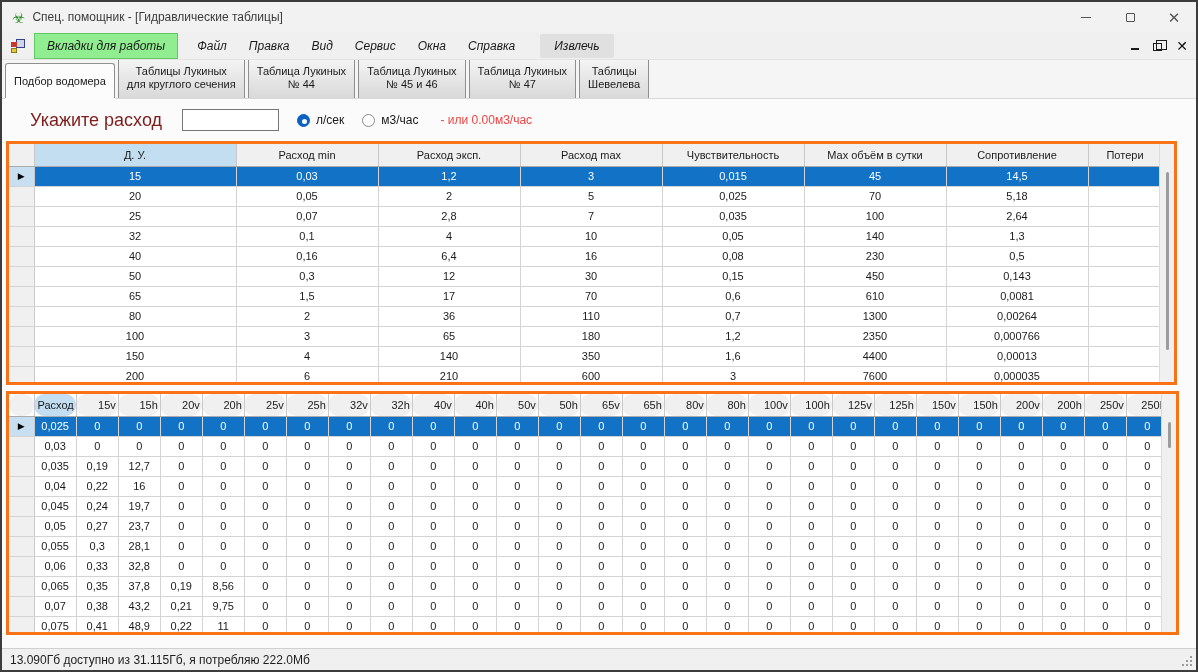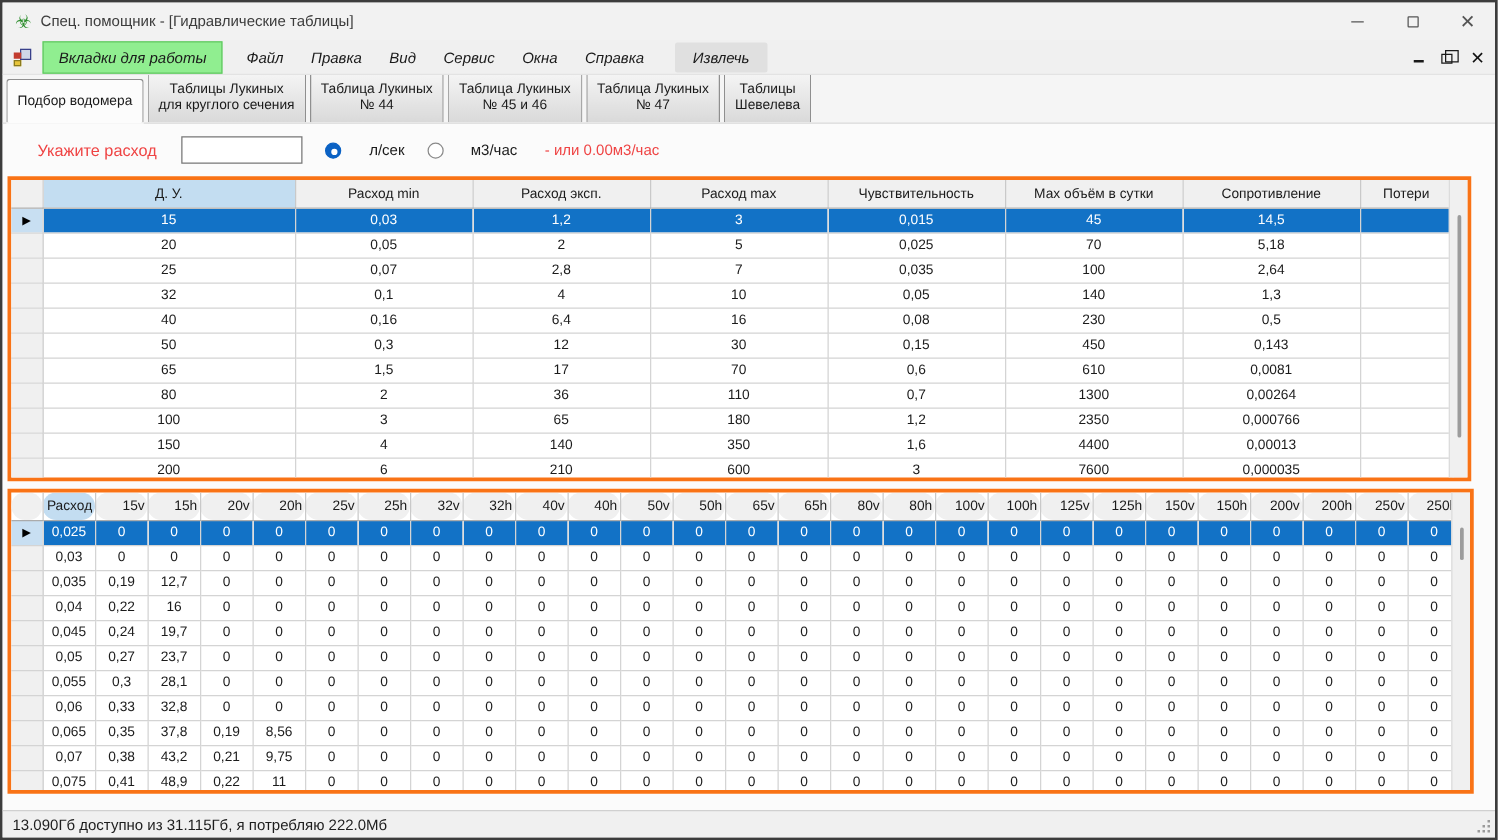--- a/index.html
+++ b/index.html
@@ -36,23 +36,23 @@
   
   .tabstrip{ height:38px; background:#f5f5f5; display:flex; align-items:flex-end; padding:3px 0 0 3px; flex:0 0 auto; }
   .tab{ border:1px solid #8f8f8f; border-bottom:none; border-radius:3px 3px 0 0; background:linear-gradient(#f6f6f6,#d9d9d9);
         display:flex; flex-direction:column; align-items:center; justify-content:center; font-size:11px; color:#1a1a1a;
         height:42px; margin-right:3px; line-height:13px; text-align:center; padding:0 8px; margin-top:2px; }
   .tab.active{ background:#fcfcfc; height:35px; margin-top:0; z-index:2; box-shadow:0 1px 0 #fcfcfc; }
 
   
   .content{ flex:1 1 auto; background:#fbfbfb; position:relative; border-top:1px solid #d9d9d9; }
   .form-row{ height:42px; display:flex; align-items:center; padding-left:28px; gap:8px; }
-  .form-label{ font-size:13px; color:#ef4444; margin-right:12px; }
+  .form-label{ font-size:18px; color:#7f1d1d; margin-right:12px; }
   .flow-input{ width:97px; height:22px; border:1px solid #767676; background:#fff; font-size:12px; padding:0 4px; font-family:inherit; }
-  .radio{ display:flex; align-items:center; gap:22px; margin-left:10px; font-size:12px; color:#1a1a1a; }
+  .radio{ display:flex; align-items:center; gap:6px; margin-left:10px; font-size:12px; color:#1a1a1a; }
   .radio .dot{ width:13px; height:13px; border-radius:50%; }
   .radio .dot.on{ background:#0b62c4; border:1px solid #0b62c4; position:relative; }
   .radio .dot.on::after{ content:""; position:absolute; left:4px; top:4px; width:5px; height:5px; background:#fff; border-radius:50%; }
   .radio .dot.off{ background:#fff; border:1px solid #8a8a8a; }
   .hint{ font-size:12px; color:#ef4444; margin-left:14px; }
 
   
   .gridwrap{ position:relative; margin-left:4px; border:3px solid #f97316; background:#fff; overflow:hidden; }
   #t1wrap{ width:1171px; height:244px; }
   #t2wrap{ width:1173px; height:244px; margin-top:6px; }

